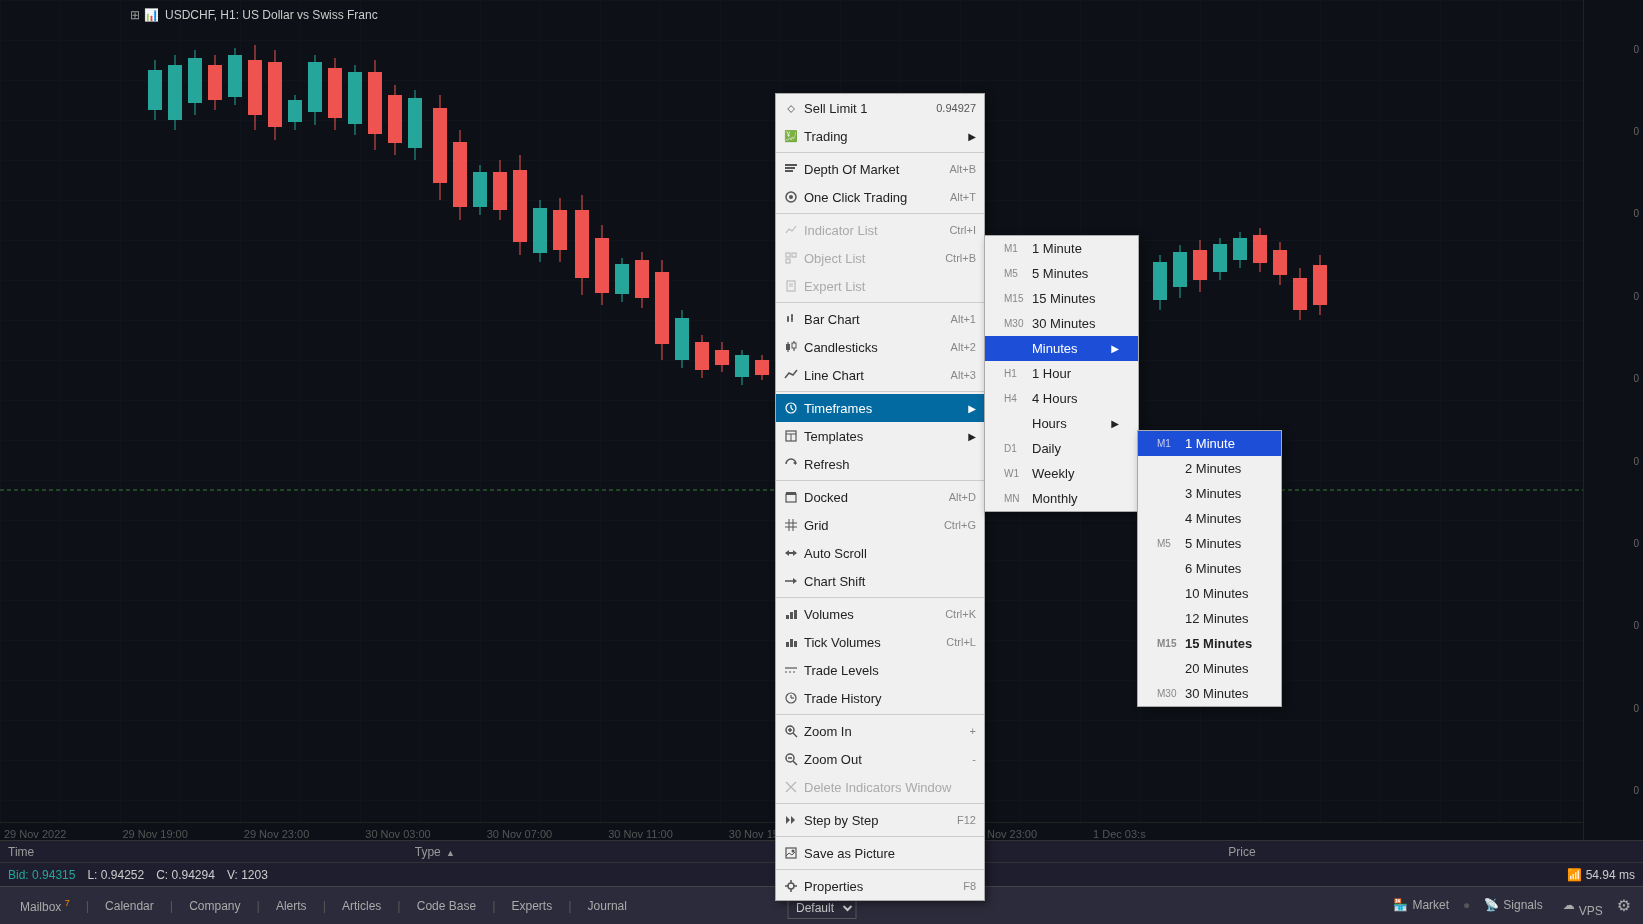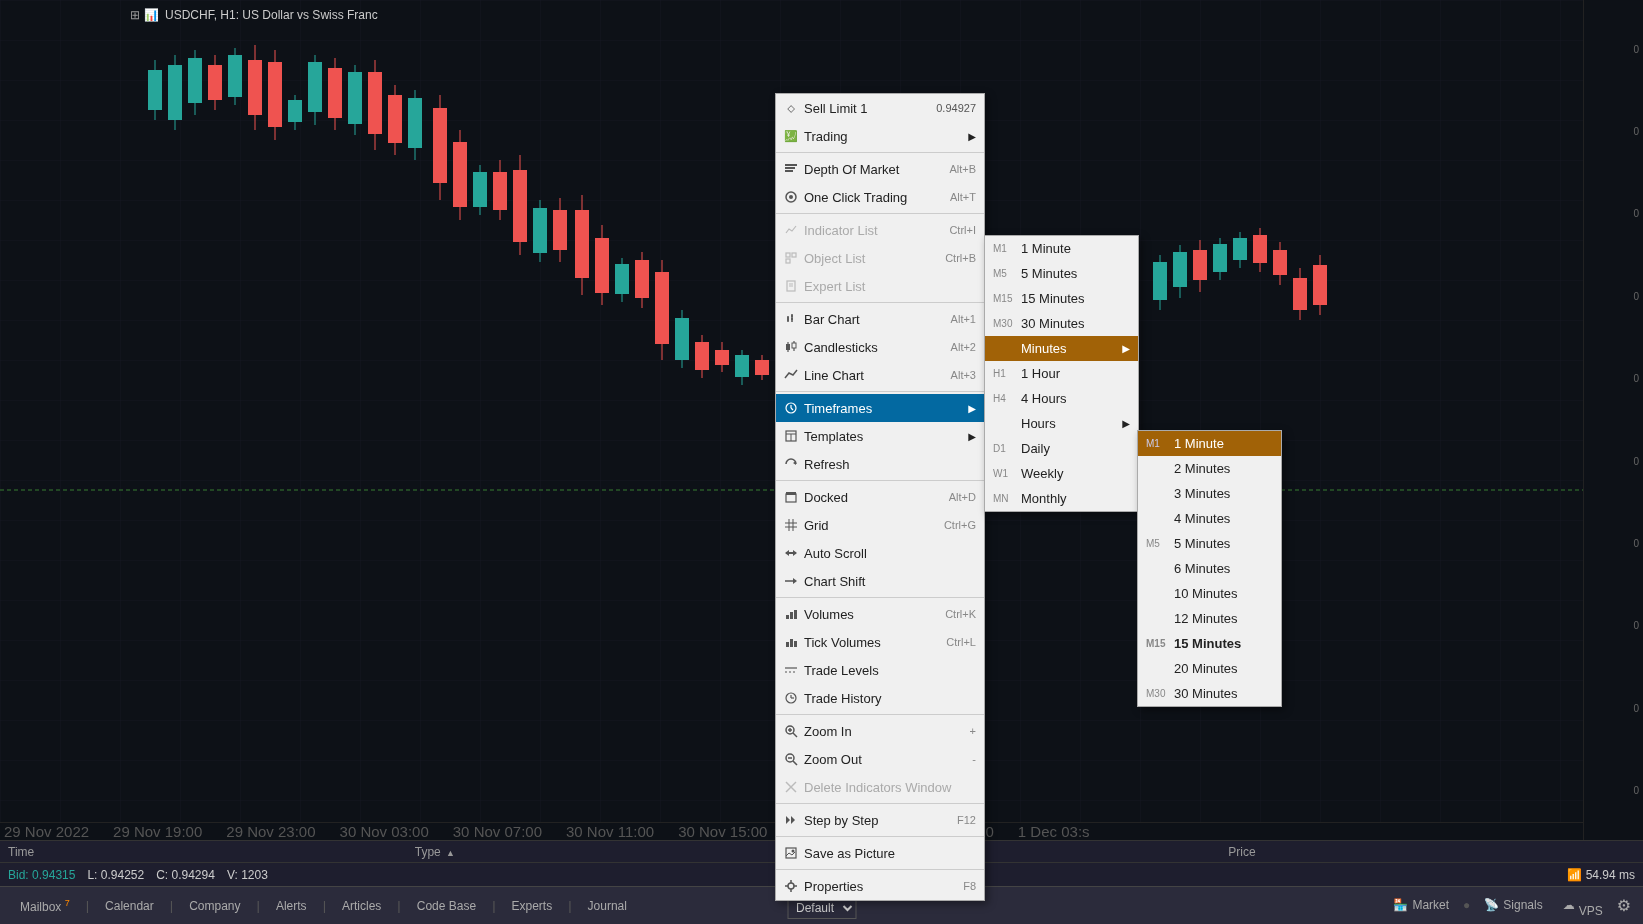--- a/index.html
+++ b/index.html
@@ -102,22 +102,22 @@
     #time-axis {
       position: absolute;
       bottom: 84px; left: 0; right: 60px;
       height: 18px;
       background: #0d1117;
       border-top: 1px solid #222;
       display: flex;
       align-items: flex-end;
       padding: 0 4px;
       color: #555;
-      font-size: 15px;
-      gap: 24px;
+      font-size: 11px;
+      gap: 56px;
     }
 
     
     #context-menu {
       position: absolute;
       top: 93px;
       left: 775px;
       background: #f0f0f0;
       border: 1px solid #aaa;
       box-shadow: 3px 3px 8px rgba(0,0,0,0.4);
@@ -191,26 +191,26 @@
       border: 1px solid #aaa;
       box-shadow: 3px 3px 8px rgba(0,0,0,0.4);
       width: 145px;
       z-index: 102;
       font-size: 13px;
     }
 
     .submenu-item {
       display: flex;
       align-items: center;
-      padding: 5px 8px;
+      padding: 5px 19px;
       cursor: pointer;
       color: #222;
       position: relative;
     }
-    .submenu-item.highlighted { background: #a16207; color: #fff; }
+    .submenu-item.highlighted { background: #1d4ed8; color: #fff; }
     .submenu-item-code {
       color: #888;
       font-size: 10px;
       width: 28px;
       flex-shrink: 0;
     }
     .submenu-item.highlighted .submenu-item-code { color: #cce; }
     .submenu-item-label { flex: 1; }
     .submenu-item-arrow { font-size: 10px; }
 

